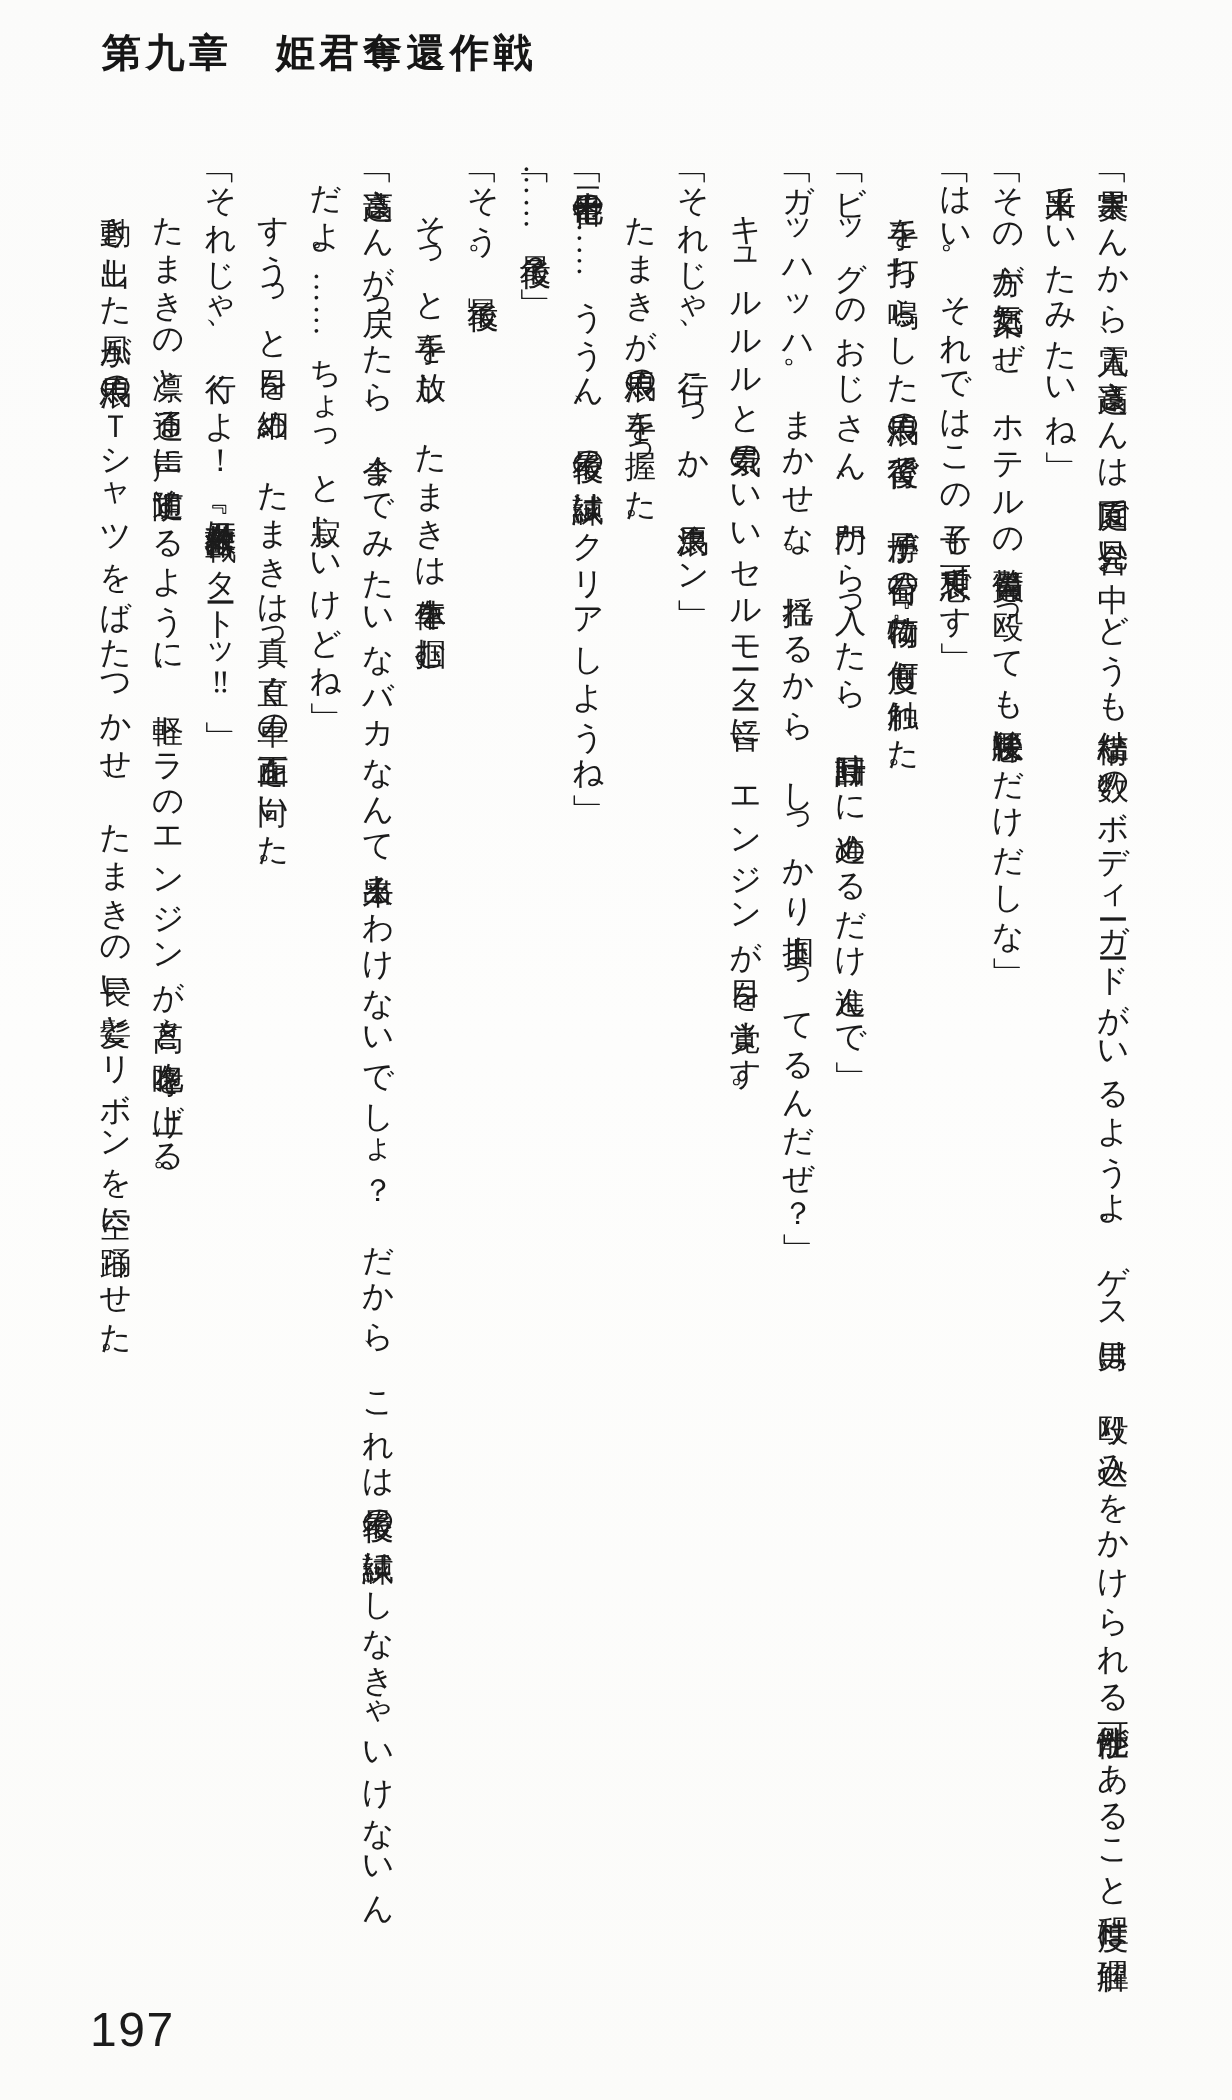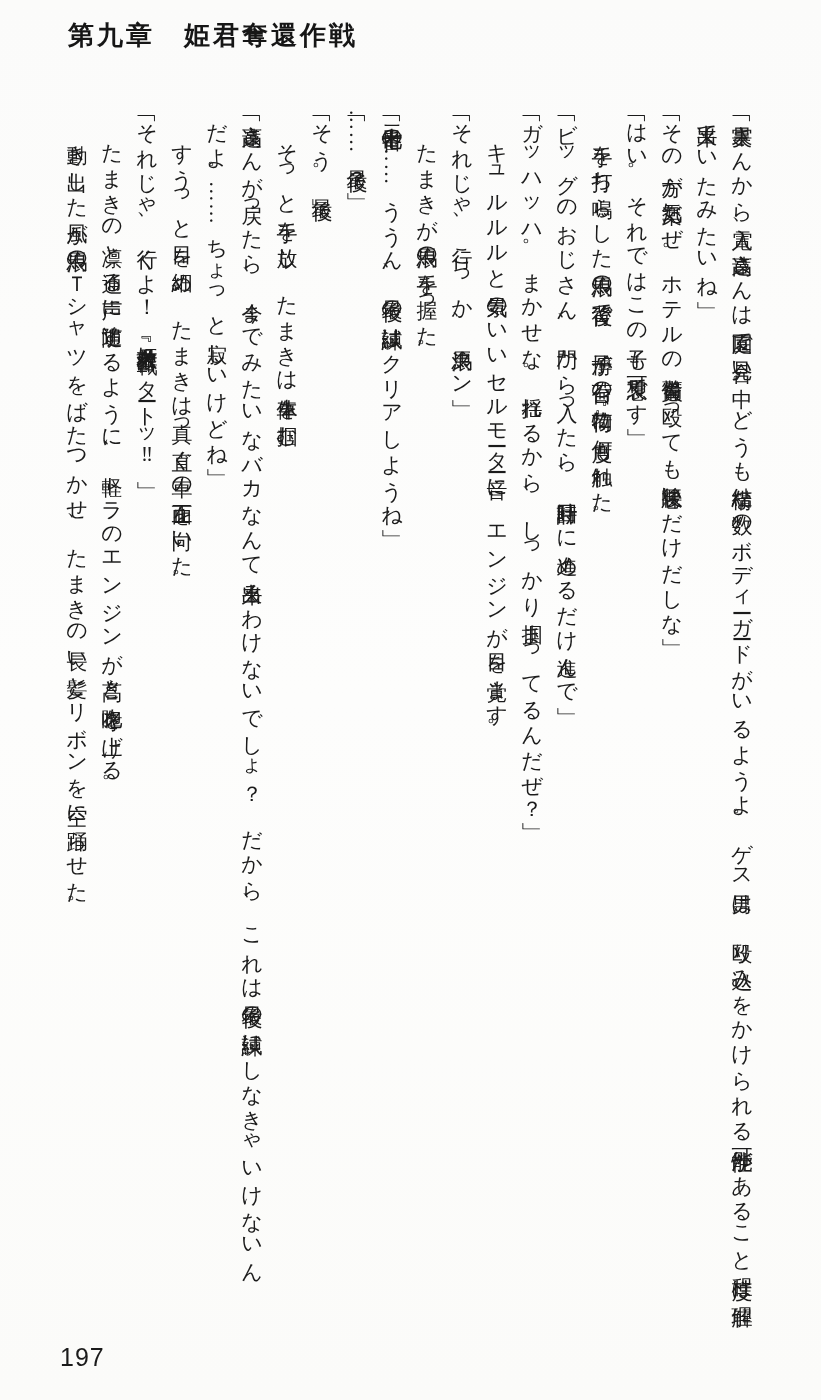--- a/index.html
+++ b/index.html
@@ -49,21 +49,21 @@
     padding: 0;
   }
   .text-block p.indent {
     text-indent: 1em;
   }
   .page-number {
     position: absolute;
     left: 60px;
     bottom: 28px;
     font-family: "Liberation Sans", "DejaVu Sans", sans-serif;
-    font-size: 25px;
+    font-size: 32px;
     letter-spacing: 1px;
     color: #1b1b1b;
   }
 </style>
 </head>
 <body>
 
 <div class="page">
 
   <div class="chapter-header">第九章　姫君奪還作戦</div>

